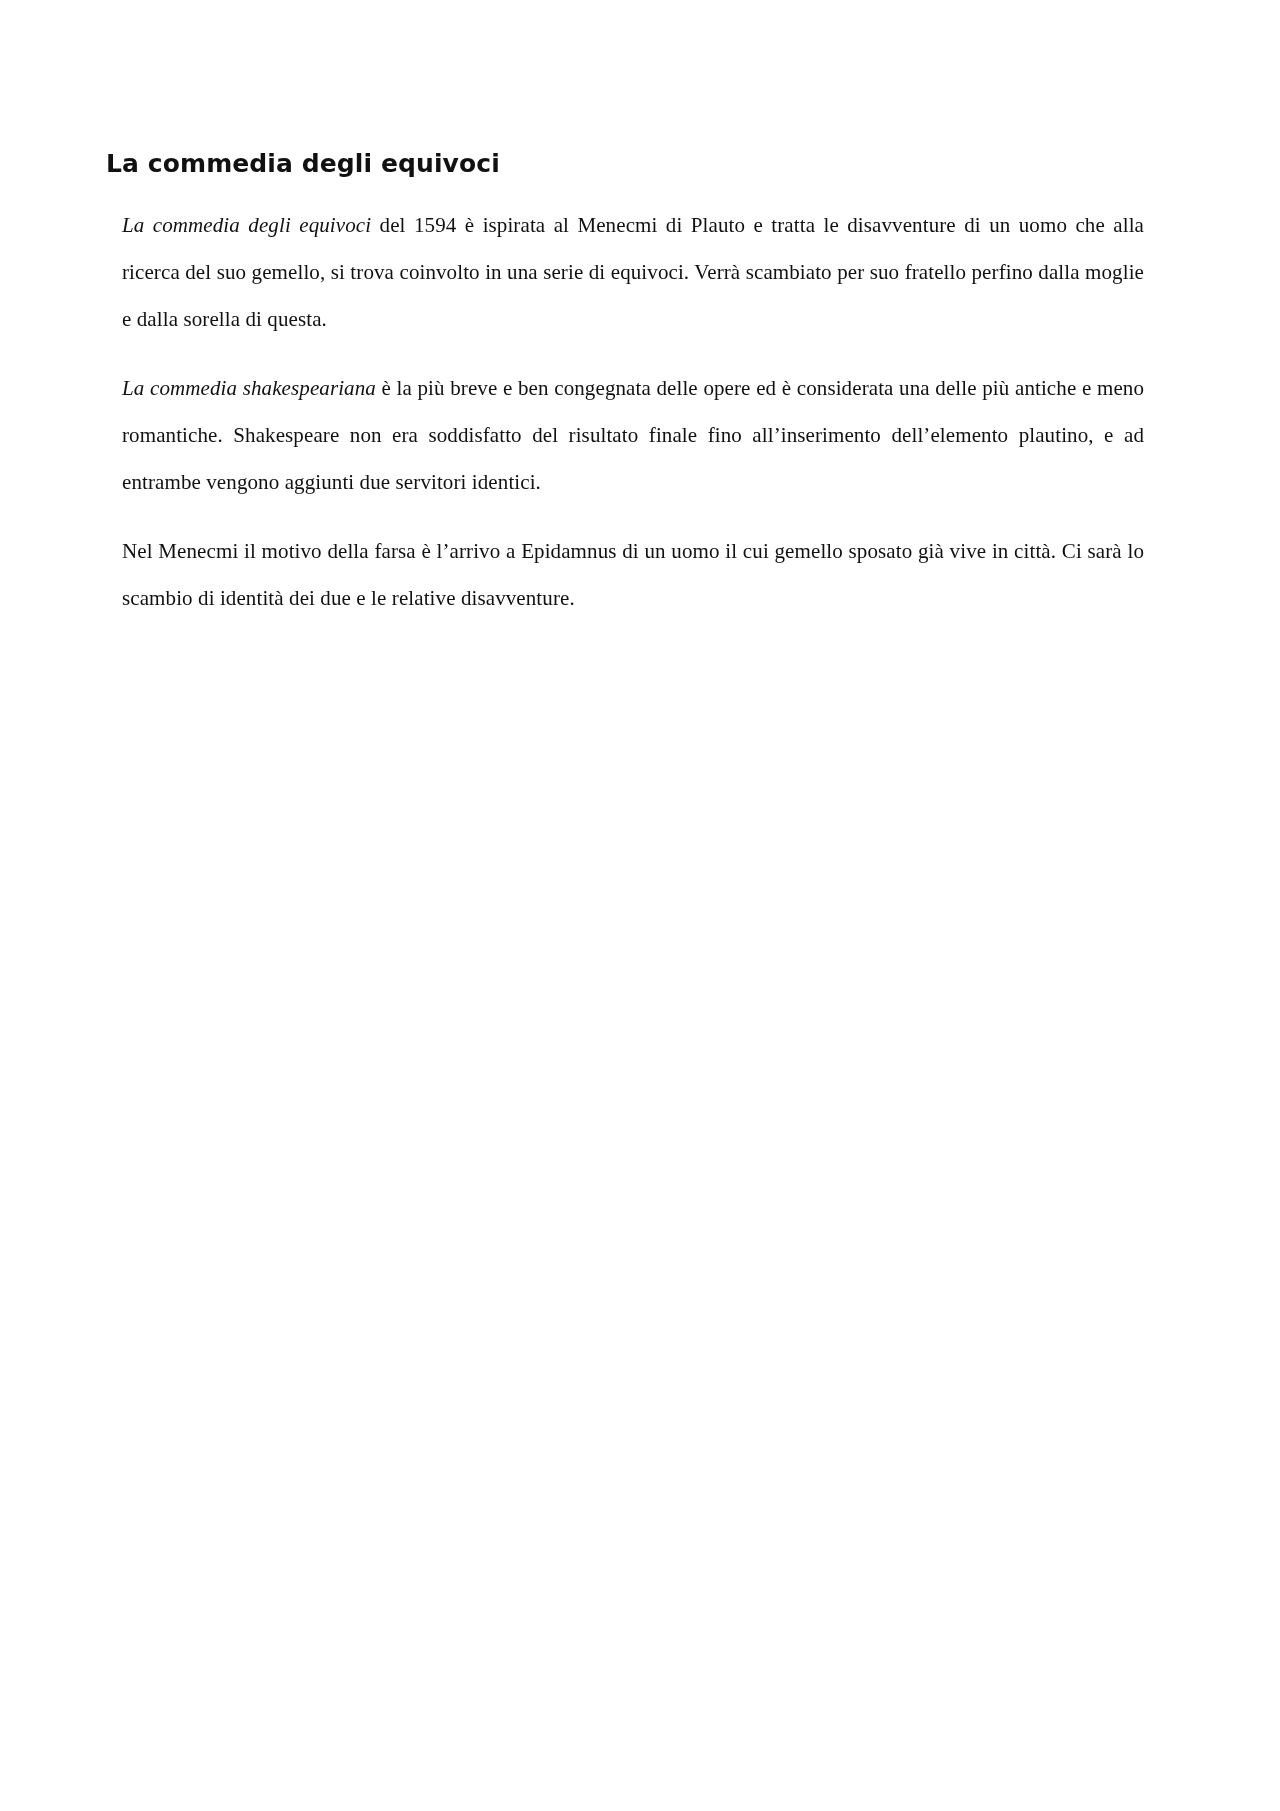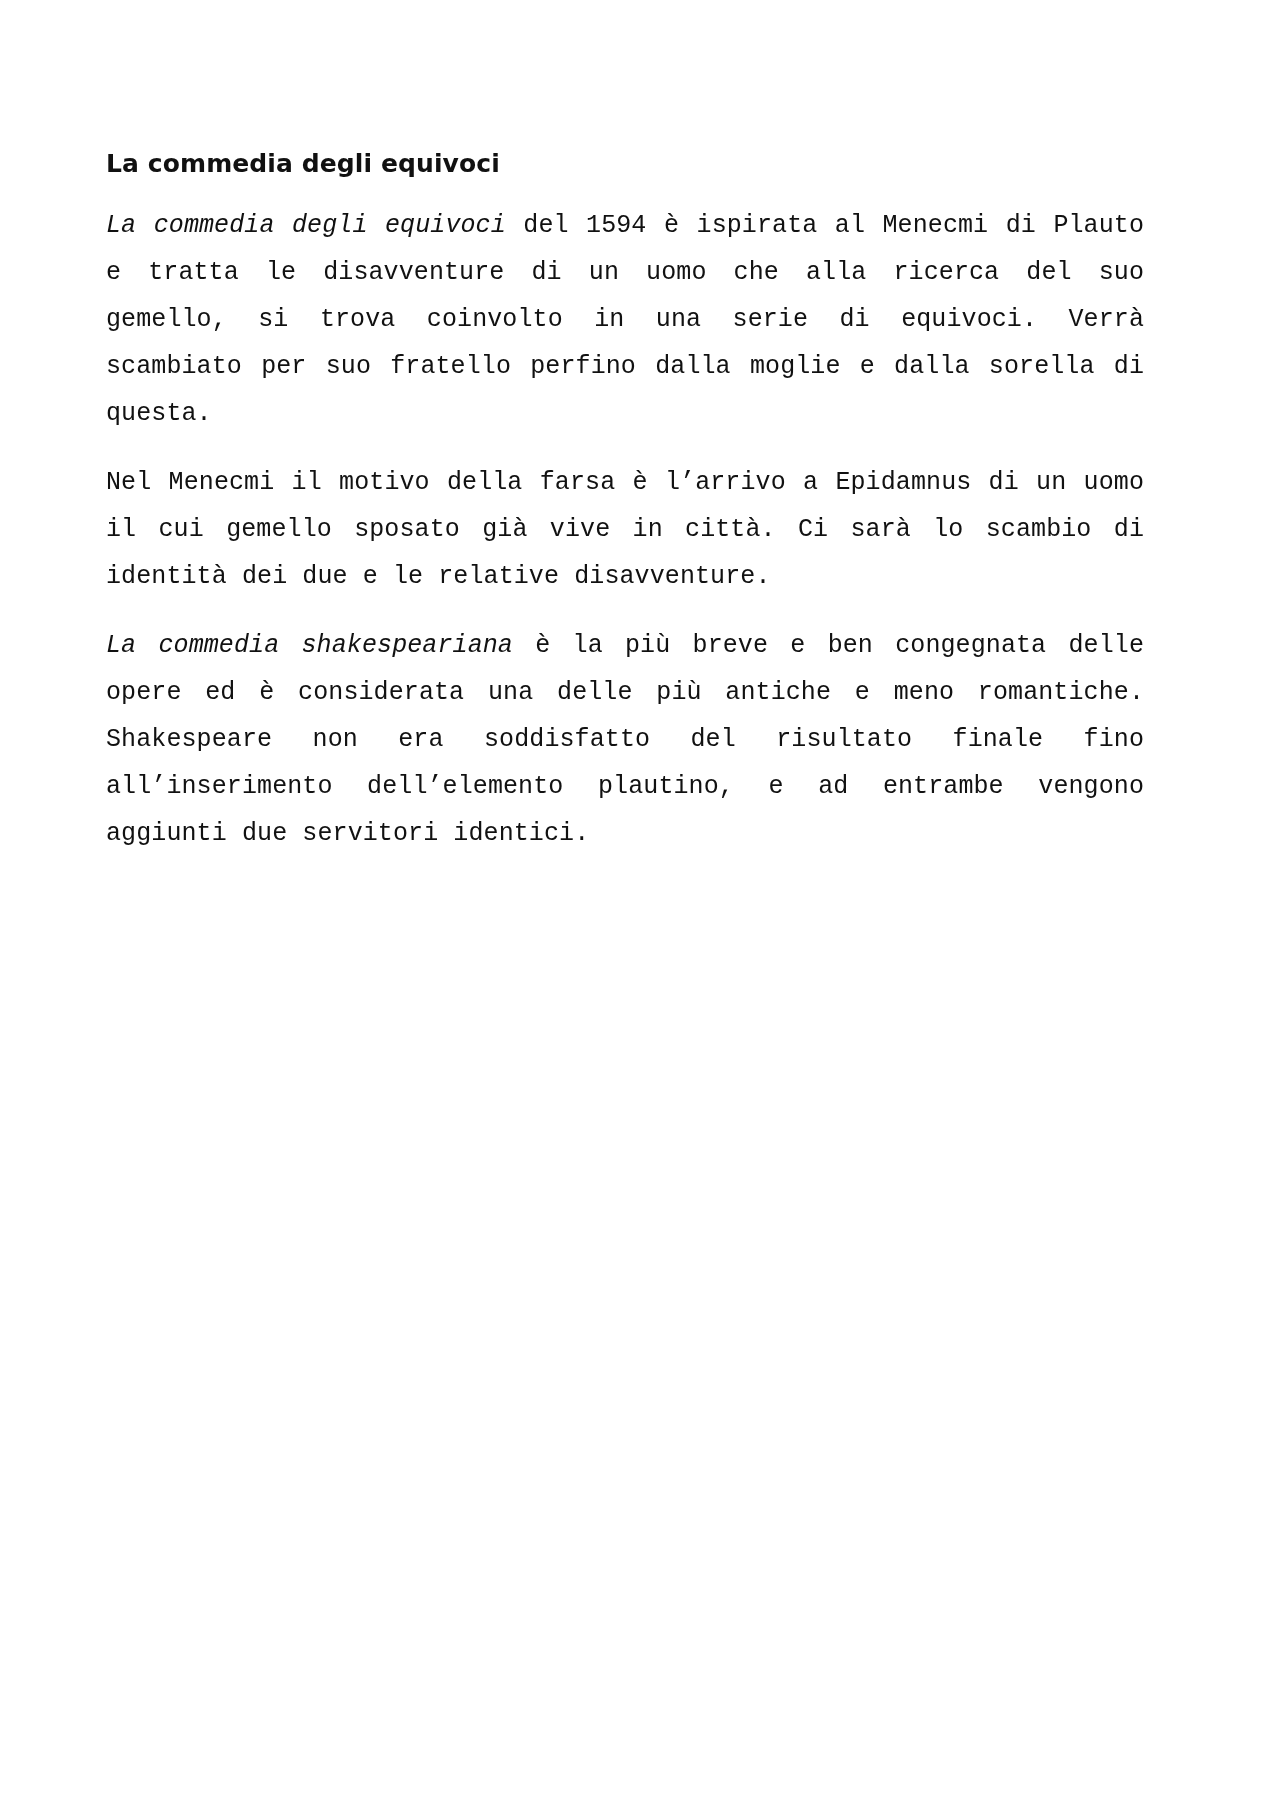--- a/index.html
+++ b/index.html
@@ -23,35 +23,35 @@
     }
     .doc-title {
       font-family: "DejaVu Sans", sans-serif;
       font-weight: bold;
       font-size: 25px;
       line-height: 32px;
       margin: 0 0 22px 0;
       letter-spacing: 0.1px;
     }
     .para {
-      font-family: Liberation Mono, monospace;
-      font-size: 25px;
+      font-family: Liberation Serif, serif;
+      font-size: 21px;
       line-height: 47px;
       text-align: justify;
-      margin: 0 0 22px 0;
+      margin: 0 0 22px 16px;
       letter-spacing: 0.1px;
     }
     .para em {
       font-style: italic;
     }
   </style>
 </head>
 <body>
 
 <div class="page">
   <h1 class="doc-title">La commedia degli equivoci</h1>
 
   <p class="para"><em>La commedia degli equivoci</em><span> del 1594 è ispirata al Menecmi di Plauto e tratta le disavventure di un uomo che alla ricerca del suo gemello, si trova coinvolto in una serie di equivoci. Verrà scambiato per suo fratello perfino dalla moglie e dalla sorella di questa.</span></p>
 
+  <p class="para"><em>La commedia shakespeariana</em><span> è la più breve e ben congegnata delle opere ed è considerata una delle più antiche e meno romantiche. Shakespeare non era soddisfatto del risultato finale fino all’inserimento dell’elemento plautino, e ad entrambe vengono aggiunti due servitori identici.</span></p>
+
   <p class="para"><span>Nel Menecmi il motivo della farsa è l’arrivo a Epidamnus di un uomo il cui gemello sposato già vive in città. Ci sarà lo scambio di identità dei due e le relative disavventure.</span></p>
-
-  <p class="para"><em>La commedia shakespeariana</em><span> è la più breve e ben congegnata delle opere ed è considerata una delle più antiche e meno romantiche. Shakespeare non era soddisfatto del risultato finale fino all’inserimento dell’elemento plautino, e ad entrambe vengono aggiunti due servitori identici.</span></p>
 </div>
 
 </body></html>

